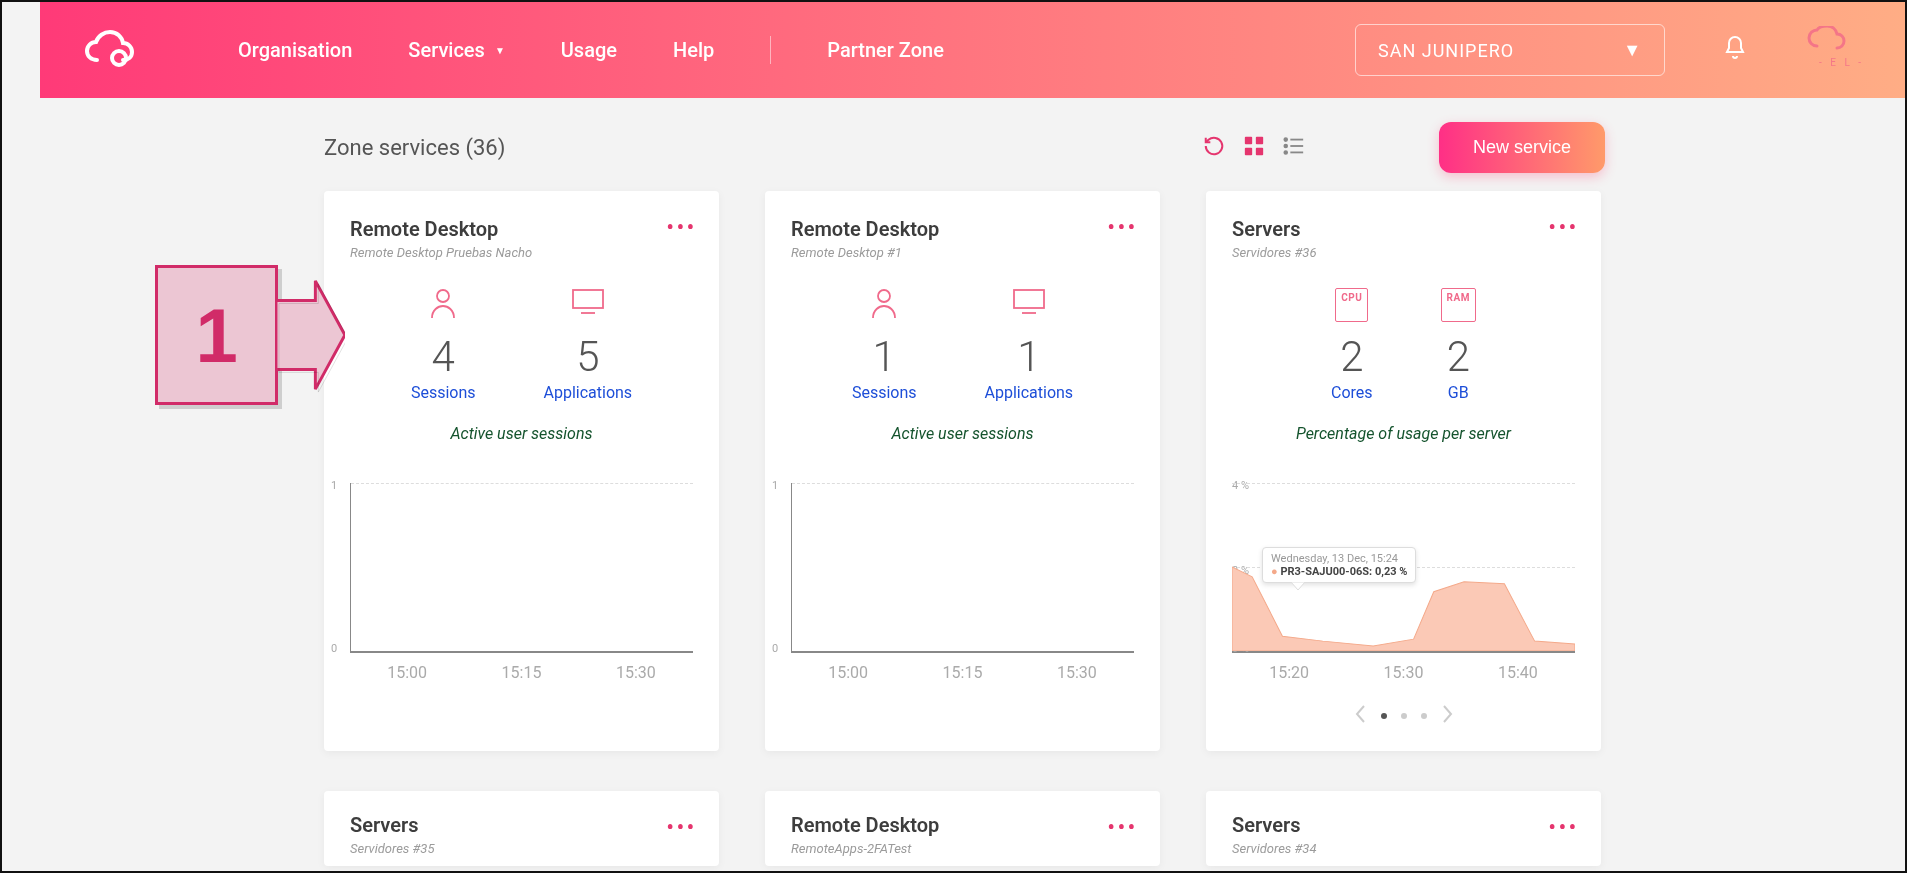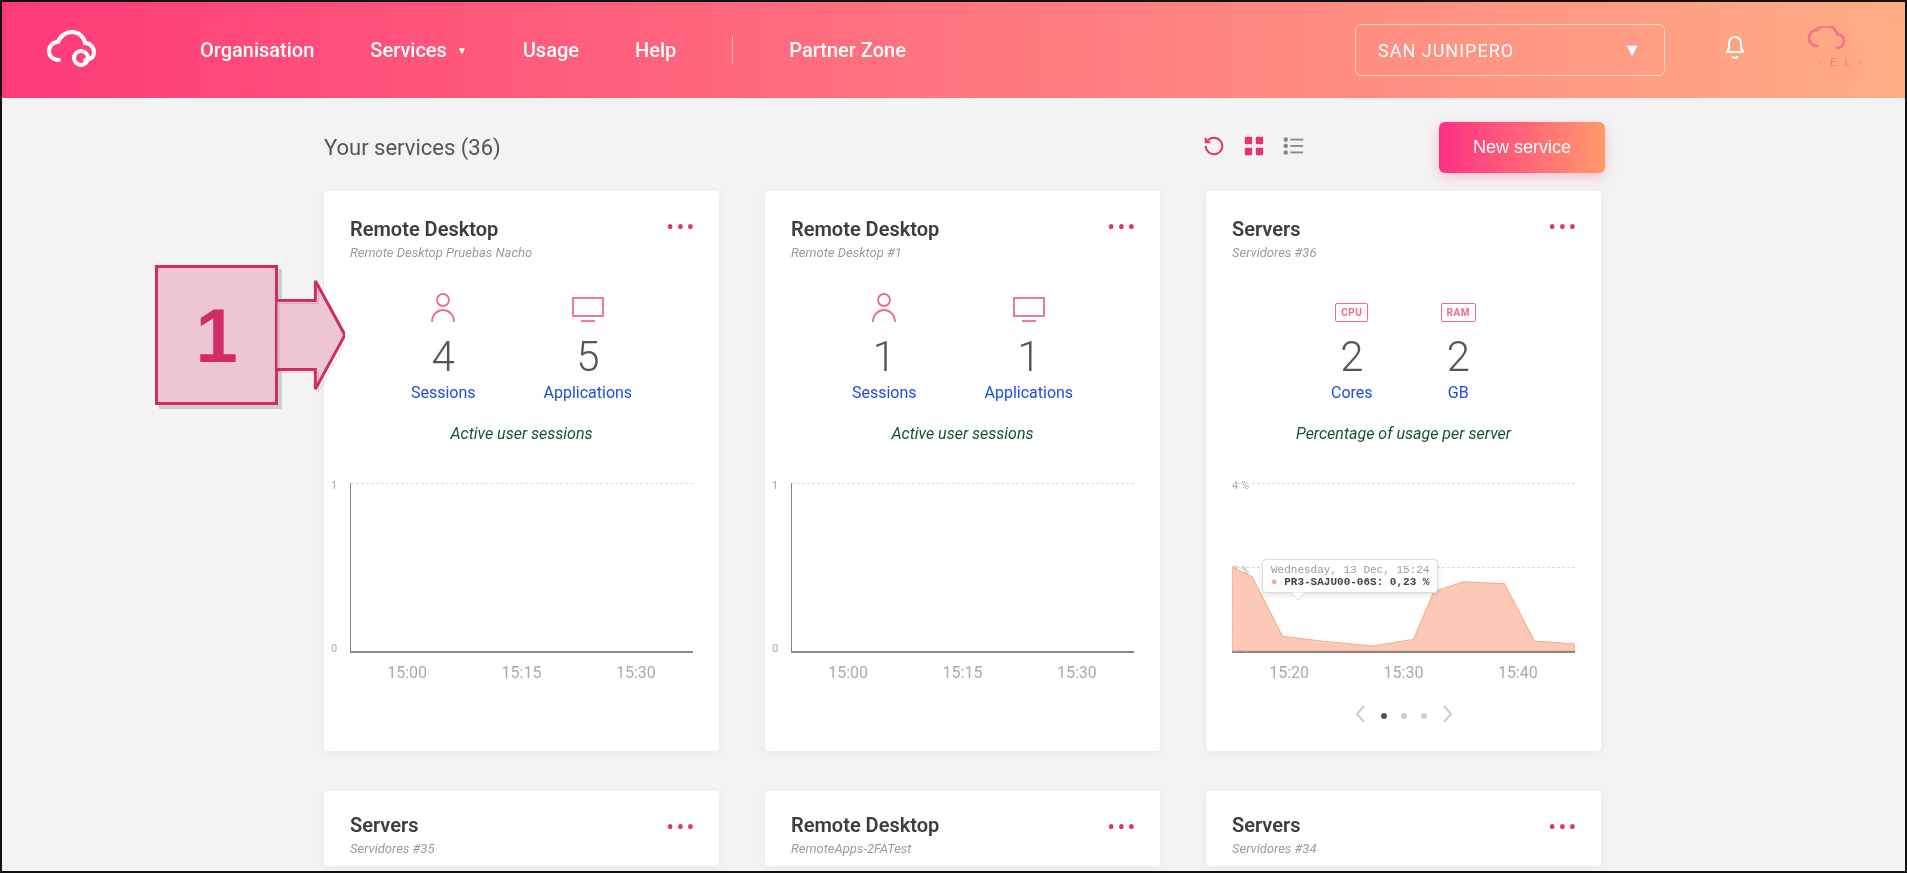--- a/index.html
+++ b/index.html
@@ -20,20 +20,21 @@
     position: relative;
     overflow: hidden;
   }
   .topbar {
     height: 96px;
     background: linear-gradient(90deg, #ff3a78 0%, #ff6a7e 40%, #ffad85 100%);
     display: flex;
     align-items: center;
     padding: 0 36px;
     color: #fff;
+    margin-left: 38px;
   }
   .logo {
     width: 72px; height: 72px; display:flex; align-items:center; justify-content:center;
     margin-right: 90px;
   }
   .nav { display:flex; align-items:center; gap: 56px; font-size: 20px; font-weight: 500;}
   .nav a { color: #fff; text-decoration: none; display:flex; align-items:center; gap:10px; cursor:pointer;}
   .nav .caret { font-size: 10px;}
   .nav .sep { width:1px; height:28px; background: rgba(255,255,255,0.5); }
   .spacer { flex:1; }
@@ -62,21 +63,21 @@
     margin-left: 322px;
     margin-right: 300px;
   }
   .heading-row h2 { font-weight:400; font-size: 22px; color:#555; }
   .heading-row .tools { margin-left:auto; display:flex; align-items:center; gap:18px; }
   .icon-btn { color:#e5356e; cursor:pointer; }
   .list-icon { color:#888; cursor:pointer;}
   .new-service-btn {
     margin-left: 116px;
     background: linear-gradient(90deg, #ff2f86 0%, #ff9a6a 100%);
-    color:#fff; border:none; border-radius:6px;
+    color:#fff; border:none; border-radius:12px;
     padding: 15px 34px; font-size:18px; font-weight:500;
     cursor:pointer;
     box-shadow: 0 4px 12px rgba(255,70,120,0.3);
   }
   .cards-row {
     display:flex;
     gap: 46px;
     padding-left: 322px;
   }
   .card {
@@ -89,21 +90,21 @@
     flex-direction:column;
     position:relative;
     min-height: 560px;
   }
   .card.small { min-height: 64px; padding: 22px 26px 10px 26px;}
   .card h3 { font-size:20px; font-weight:600; color:#3d3d3d;}
   .card .sub { font-style: italic; color:#9b9b9b; font-size:13px; margin-top:4px;}
   .card .dots { position:absolute; right:22px; top:24px; color:#e5356e; letter-spacing:3px; font-size:20px; font-weight:700; cursor:pointer;}
   .stats { display:flex; justify-content:center; gap:68px; margin-top:28px;}
   .stat { display:flex; flex-direction:column; align-items:center;}
-  .stat .ic { height:34px; display:flex; align-items:flex-end;}
+  .stat .ic { height:34px; display:flex; }
   .stat .val { font-size:42px; color:#555; margin-top:10px; font-weight:300;}
   .stat .lab { font-size:16px; color:#1d4ed8; margin-top:2px;}
   .chart-title { text-align:center; font-style:italic; color:#14532d; margin-top:22px; font-size:16px;}
   .chart-area {
     margin-top: 40px;
     position:relative;
     height: 170px;
     border-left: 1px solid #888;
     border-bottom: 2px solid #888;
   }
@@ -194,21 +195,21 @@
   <div class="callout">
     <div class="box">1</div>
     <svg width="70" height="140" viewBox="0 0 70 140">
       <polygon points="0,35 40,35 40,15 70,70 40,125 40,105 0,105" fill="#ecc6d3" stroke="#d12b68" stroke-width="3"></polygon>
       <polygon points="0,35 40,35 40,15 70,70 40,125 40,105 0,105" fill="none" stroke="rgba(0,0,0,0.12)" stroke-width="1" transform="translate(3,3)"></polygon>
     </svg>
   </div>
 
   <div class="heading-row">
     <h2>
-      <span>Your services</span>
+      <span>Zone services</span>
       <span>(36)</span>
     </h2>
     <div class="tools">
       <span class="icon-btn">
         <svg width="22" height="22" viewBox="0 0 24 24" fill="none" stroke="#e5356e" stroke-width="2.2">
               <path d="M3 12a9 9 0 1 0 3-6.7L3 8"></path>
               <path d="M3 3v5h5"></path>
             </svg>
       </span>
       <span class="icon-btn">
@@ -336,21 +337,21 @@
       <div class="chart-title">Percentage of usage per server</div>
       <div class="chart-area servers-chart" style="border-left:none;">
         <span class="ylabel" style="top:-4px; left:0;">4 %</span>
         <div class="grid" style="top:0;"></div>
         <span class="ylabel" style="top:48%; left:0;">2 %</span>
         <div class="grid" style="top:50%;"></div>
         <span class="ylabel" style="bottom:-4px; left:0;">0 %</span>
         <svg width="100%" height="100%" viewBox="0 0 340 170" preserveAspectRatio="none" style="position:absolute; left:0; bottom:0;">
           <path d="M0,85 L20,95 L50,155 L90,160 L140,165 L180,158 L200,110 L230,100 L270,102 L300,160 L340,163 L340,170 L0,170 Z" fill="#fbc9b6" stroke="#f4a98a" stroke-width="1"></path>
         </svg>
-        <div class="tooltip" style="left:30px; top:76px;font-family:Liberation Mono, monospace;">
+        <div class="tooltip" style="left:30px; top:64px;">
           <div style="color:#999;">Wednesday, 13 Dec, 15:24</div>
           <div><span style="color:#f4a98a;">●</span> <b>PR3-SAJU00-06S: 0,23 %</b></div>
           <svg width="14" height="8" viewBox="0 0 14 8" style="position:absolute; left:28px; bottom:-8px;">
                 <polygon points="0,0 14,0 7,8" fill="#fff" stroke="#ddd"></polygon>
               </svg>
         </div>
       </div>
       <div class="chart-xaxis">
         <span>15:20</span>
             <span>15:30</span>

